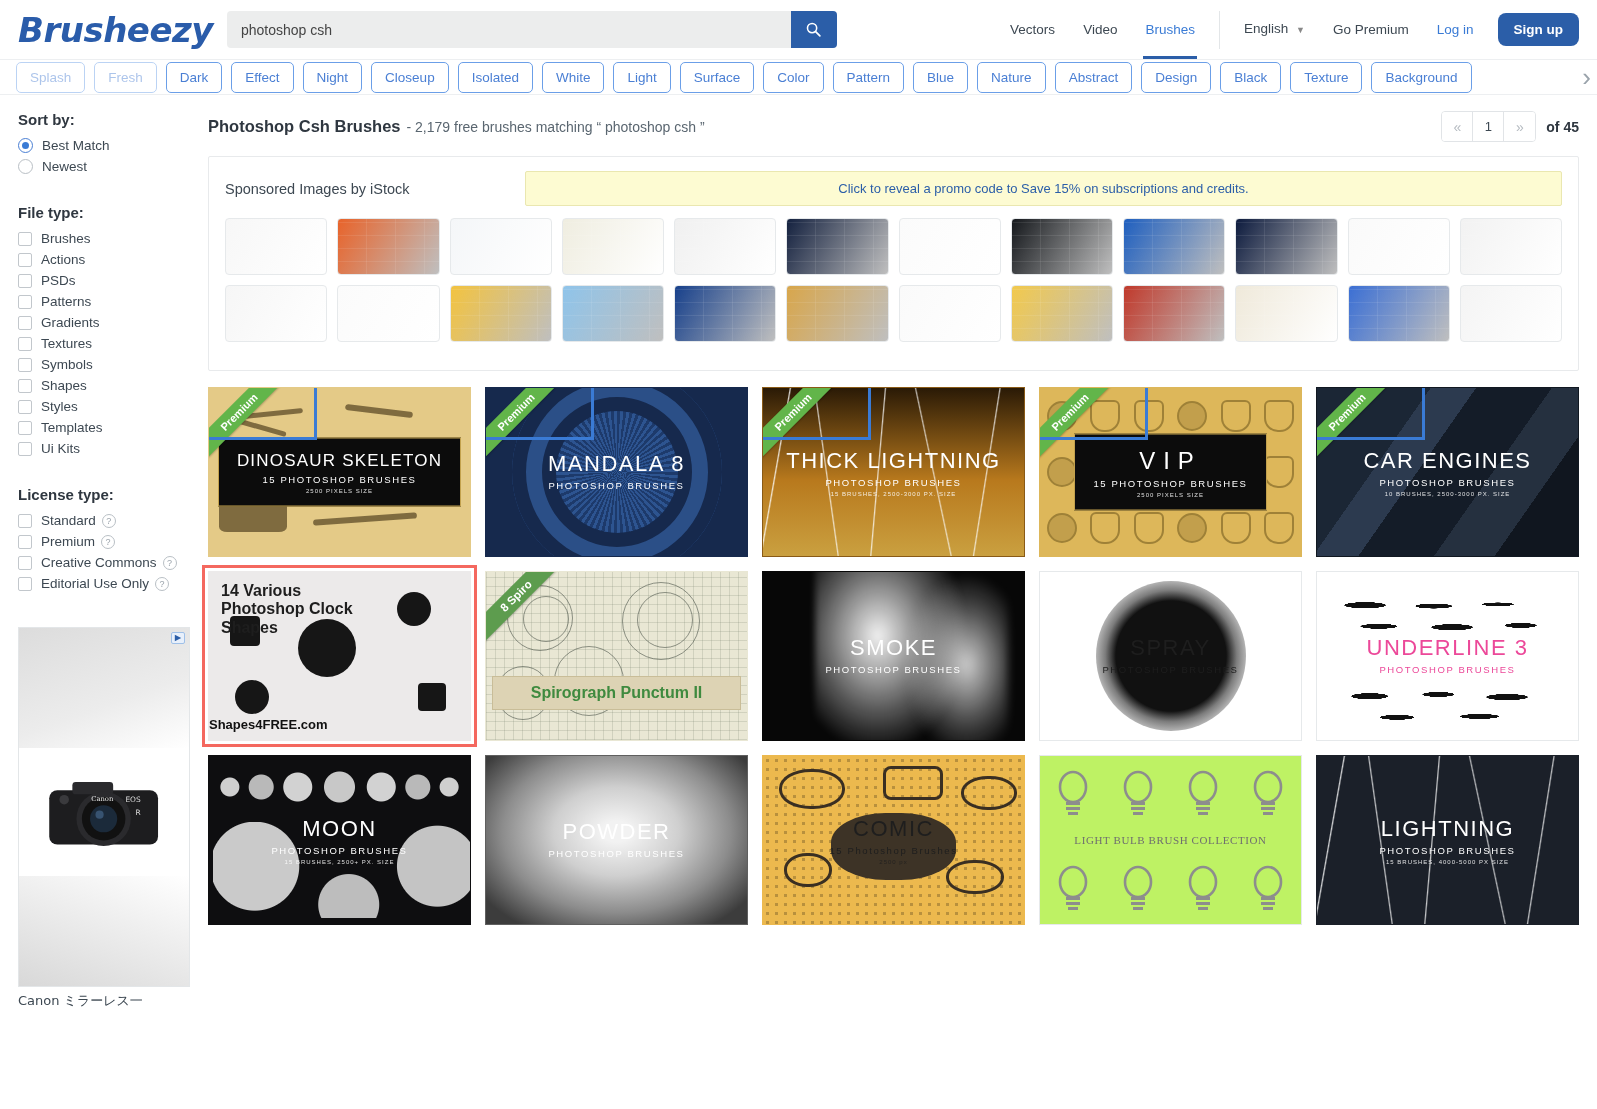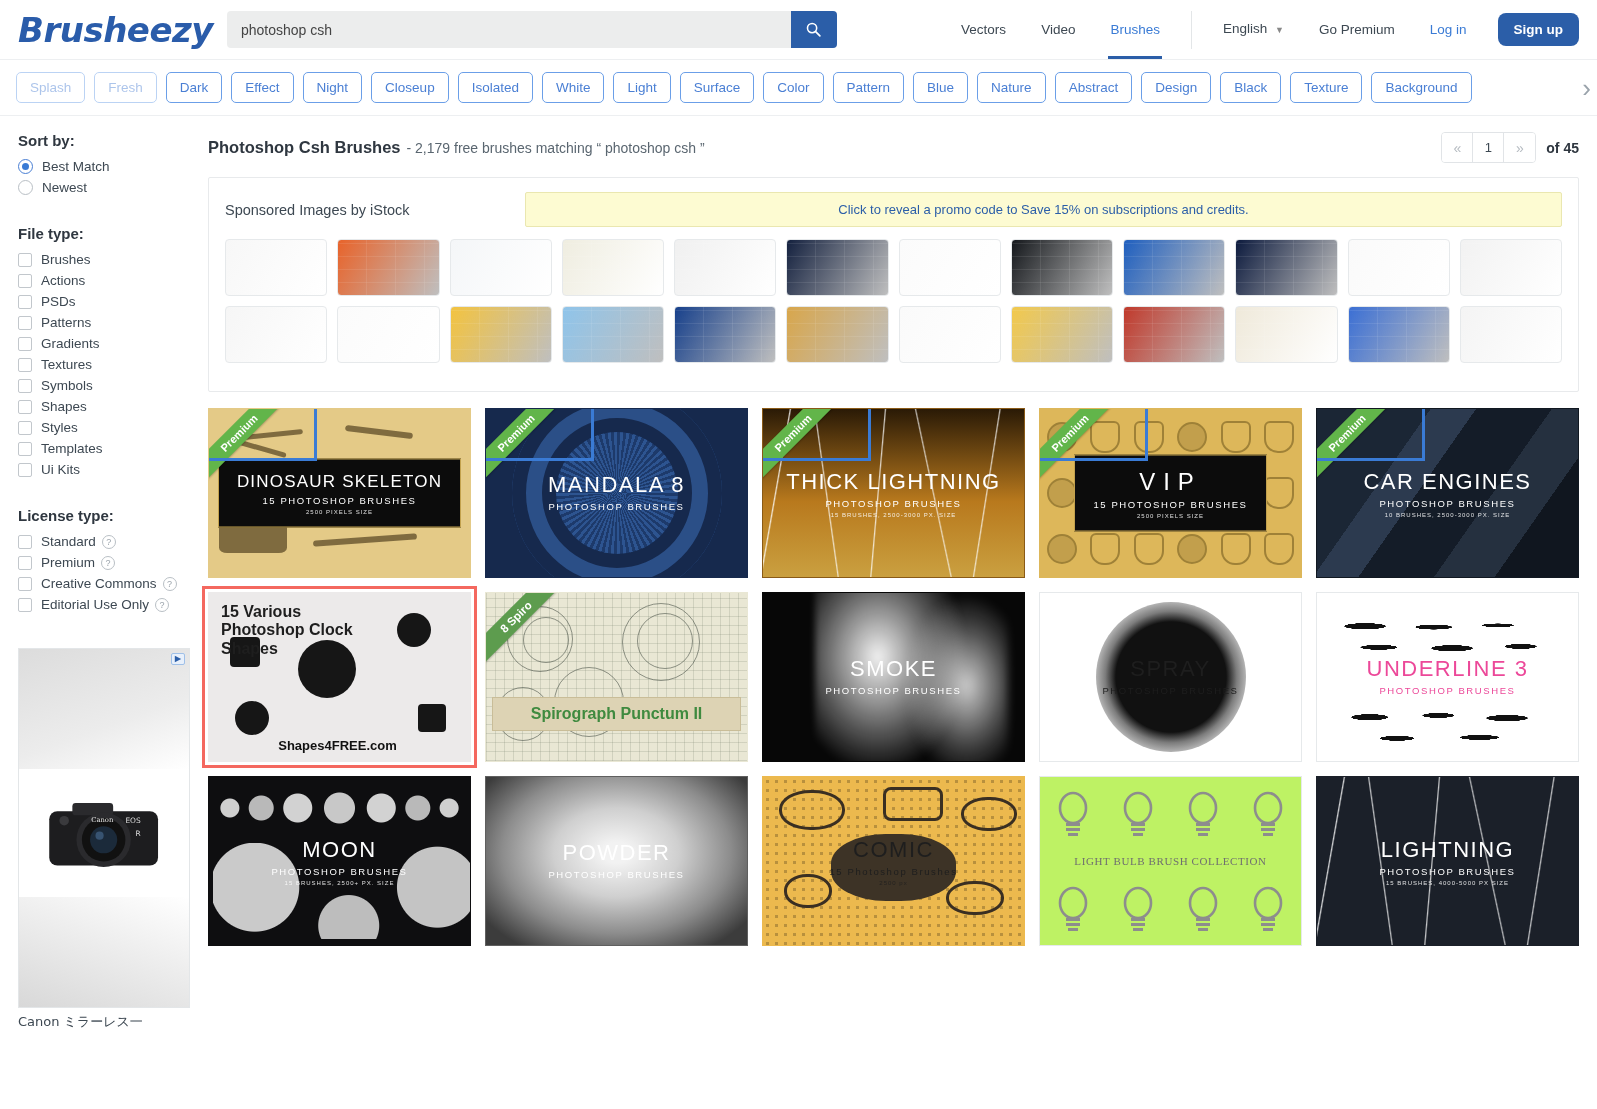--- a/index.html
+++ b/index.html
@@ -36,21 +36,21 @@
     border-radius: 4px 0 0 4px;
     padding: 0 14px; font-size: 14px; color: #444;
     font-family: "Liberation Sans", sans-serif;
   }
   .searchbtn {
     width: 46px; background: #2b5ea8; border: none;
     border-radius: 0 4px 4px 0;
     display:flex; align-items:center; justify-content:center;
     cursor: pointer;
   }
-  .nav { margin-left: auto; display:flex; align-items:center;gap:7px; }
+  .nav { margin-left: auto; display:flex; align-items:center; }
   .nav a {
     font-size: 13.5px; color: #3d4852; text-decoration:none;
     padding: 0 14px; line-height: 59px; display:inline-block;
     position: relative;
   }
   .nav a.active { color: #3a7bd5; }
   .nav a.active::after {
     content:""; position:absolute; left:12px; right:12px; bottom:0;
     height:3px; background:#2b5ea8;
   }
@@ -58,21 +58,21 @@
   .nav a.link { color:#3a7bd5; }
   .signup {
     background:#2b5ea8; color:#fff; font-size:13.5px; font-weight:bold;
     border:none; border-radius:8px; padding: 9px 16px; margin-left:10px;
     cursor:pointer; font-family:"Liberation Sans", sans-serif;
   }
   .caret { font-size: 9px; margin-left:4px; color:#888; }
 
   
   .tagbar {
-    height: 57px; display:flex; align-items:center; gap: 9px;
+    height: 36px; display:flex; align-items:center; gap: 9px;
     padding: 0 16px; border-top:1px solid #edeff1; border-bottom:1px solid #edeff1;
     position: relative; overflow: hidden;
   }
   .tag {
     border: 1px solid #6b9fe8; color:#4a7fd4; background:#fff;
     font-size: 13.5px; border-radius: 5px; padding: 7px 13px;
     white-space: nowrap; cursor:pointer;
   }
   .tag.faded { opacity: .45; }
   .tagfade {
@@ -644,23 +644,23 @@
         <div class="card">
           <div class="thumb" style="background:#eceaea">
             <div class="art clockart">
               <span class="clk" style="left:34%;top:28%;width:58px;height:58px"></span>
               <span class="clk" style="left:72%;top:12%;width:34px;height:34px"></span>
               <span class="clk" style="left:8%;top:26%;width:30px;height:30px;border-radius:4px"></span>
               <span class="clk" style="left:10%;top:64%;width:34px;height:34px"></span>
               <span class="clk" style="left:80%;top:66%;width:28px;height:28px;border-radius:4px"></span>
             </div>
             <div class="tt" style="top:10px;text-align:left;padding-left:12px;color:#1e1e1e">
-              <div style="font-size:16px;font-weight:bold;line-height:1.15;width:160px">15 Various Photoshop Clock Shapes</div>
-            </div>
-            <div class="tt" style="bottom:8px;text-align:center;padding-right:4px;color:#111">
+              <div style="font-size:16px;font-weight:bold;line-height:1.15;width:160px">14 Various Photoshop Clock Shapes</div>
+            </div>
+            <div class="tt" style="bottom:8px;text-align:left;padding-right:4px;color:#111">
               <div style="font-size:13px;font-weight:bold">Shapes4FREE.com</div>
             </div>
           </div>
           <div class="hl-red"></div>
         </div>
         <div class="card">
           <div class="thumb" style="background:#e9e7d4">
             <div class="art spiroart"></div>
             <div class="spirocircles">
               <i style="left:8%;top:8%;width:66px;height:66px"></i>

